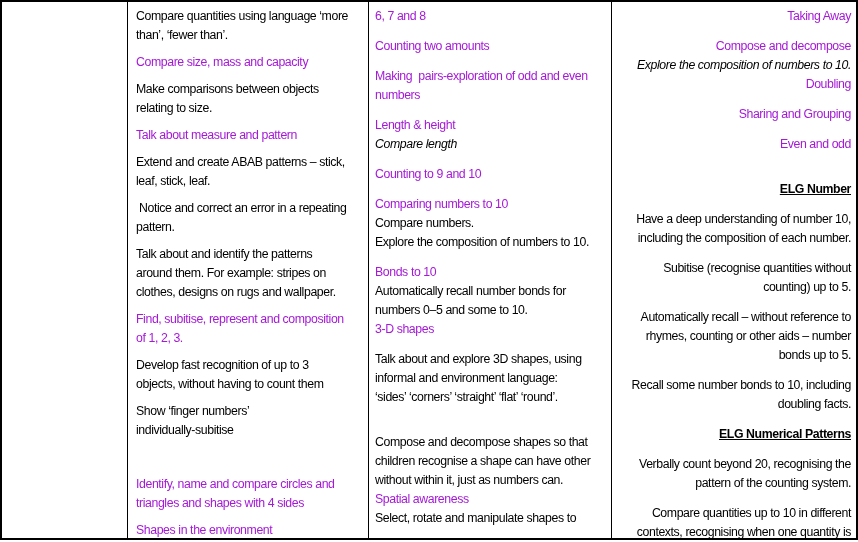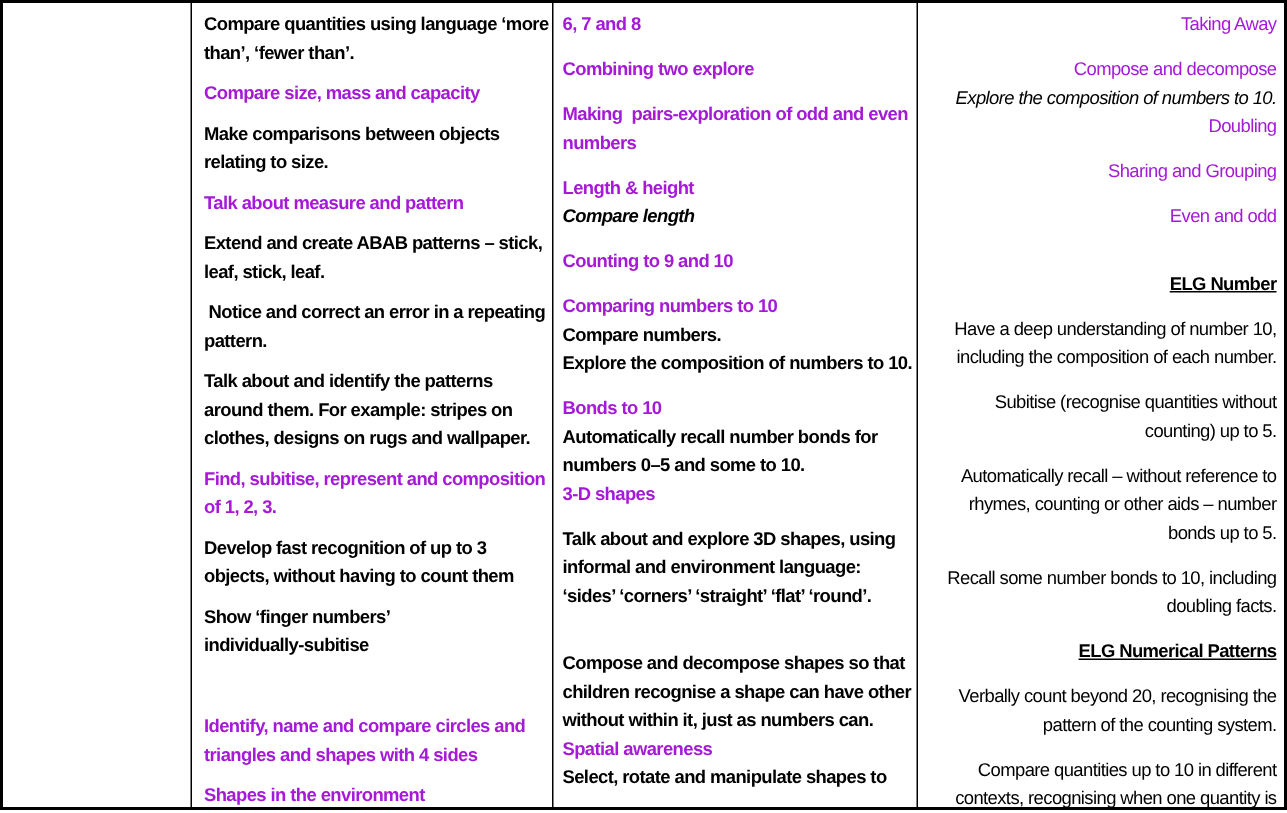--- a/index.html
+++ b/index.html
@@ -29,22 +29,22 @@
   .cell {
     box-sizing: border-box;
     overflow: hidden;
     padding: 5px 3px 0 8px;
     font-size: 12.3px;
     letter-spacing: -0.4px;
     color: #000000;
   }
   .cell + .cell { border-left: 1px solid #000000; }
   .c1 { width: 125px; padding: 0; }
-  .c2 { width: 241px; font-weight: bold; --g: 8px; }
-  .c3 { width: 243px; --g: 11px; padding-left: 6px; font-weight: bold; }
+  .c2 { width: 241px; --g: 8px; }
+  .c3 { width: 243px; --g: 11px; padding-left: 6px; }
   .c4 { width: 243px; --g: 11px; padding-left: 6px; text-align: right; }
   .b {
     line-height: 19px;
     min-height: 19px;
     white-space: pre;
   }
   .b.g1 { margin-top: var(--g, 8px); }
   .b.g2 { margin-top: 26px; }
   .b.p  { color: var(--purple, #A519D7); }
   .b.i  { font-style: italic; }
@@ -76,21 +76,21 @@
         <div class="b">objects, without having to count them</div>
         <div class="b g1">Show ‘finger numbers’</div>
         <div class="b">individually-subitise</div>
         <div class="b g1"></div>
         <div class="b p g1">Identify, name and compare circles and</div>
         <div class="b p">triangles and shapes with 4 sides</div>
         <div class="b p g1">Shapes in the environment</div>
       </div>
     <div class="cell c3">
         <div class="b p">6, 7 and 8</div>
-        <div class="b p g1">Combining two explore</div>
+        <div class="b p g1">Counting two amounts</div>
         <div class="b p g1">Making  pairs-exploration of odd and even</div>
         <div class="b p">numbers</div>
         <div class="b p g1">Length &amp; height</div>
         <div class="b i">Compare length</div>
         <div class="b p g1">Counting to 9 and 10</div>
         <div class="b p g1">Comparing numbers to 10</div>
         <div class="b">Compare numbers.</div>
         <div class="b">Explore the composition of numbers to 10.</div>
         <div class="b p g1">Bonds to 10</div>
         <div class="b">Automatically recall number bonds for</div>

